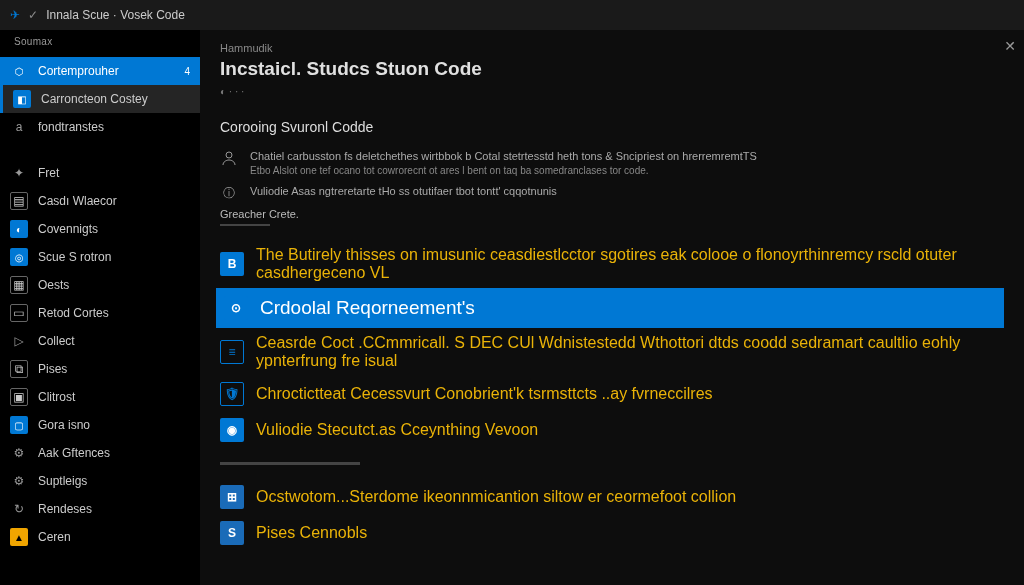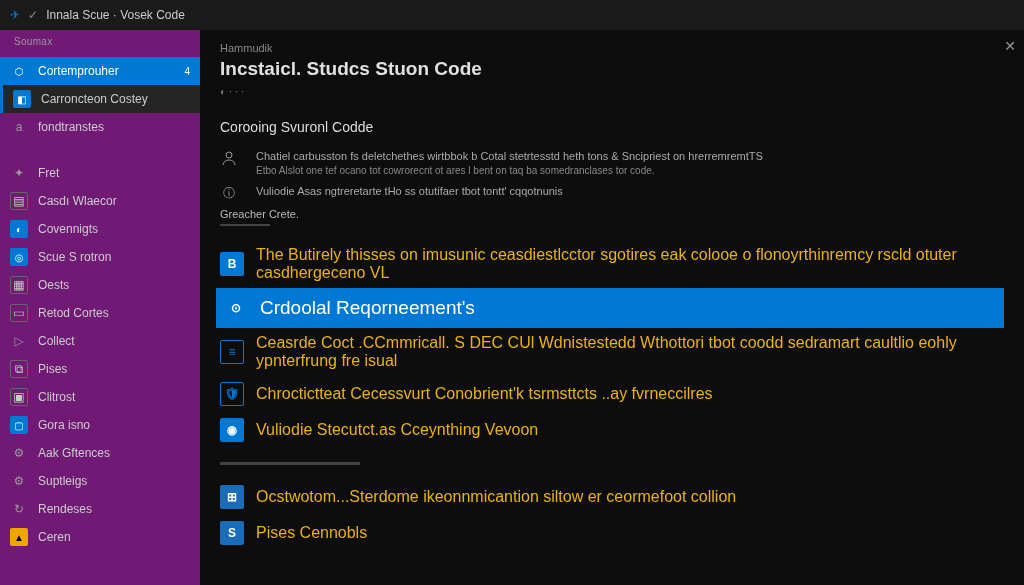--- a/index.html
+++ b/index.html
@@ -1,35 +1,35 @@
 <!DOCTYPE html>
 <html><head>
 <meta charset="utf-8">
 <style>
 *{margin:0;padding:0;box-sizing:border-box;font-family:"Segoe UI",sans-serif}
 body{width:1024px;height:585px;background:#1a1a1a;color:#ccc;overflow:hidden;font-size:12px}
 .titlebar{height:30px;display:flex;align-items:center;padding:0 10px;background:#1a1a1a;gap:8px}
 .titlebar .app-icon{color:#0078d4}
-.sidebar{position:absolute;left:0;top:30px;width:200px;bottom:0;background:#701a75;overflow-y:auto}
+.sidebar{position:absolute;left:0;top:30px;width:200px;bottom:0;background:#000000;overflow-y:auto}
 .sidebar-section{padding:4px 0}
 .sidebar-label{padding:6px 14px;font-size:10px;color:#999;letter-spacing:.3px}
 .sb-item{display:flex;align-items:center;gap:10px;padding:5px 10px;cursor:pointer;color:#ccc}
 .sb-item.active{background:#0078d4;color:#fff}
 .sb-item.partial{border-left:3px solid #0078d4;background:#252525}
 .sb-icon{width:18px;height:18px;display:flex;align-items:center;justify-content:center;flex-shrink:0}
 .sb-icon.blue{background:#0078d4;color:#fff;border-radius:2px;font-size:10px}
 .sb-icon.orange{background:#f0a500;color:#000;border-radius:2px;font-size:10px}
 .sb-icon.outline{border:1px solid #666;border-radius:2px}
 .sb-icon.plain{color:#999}
 .main{position:absolute;left:200px;top:30px;right:0;bottom:0;background:#0d0d0d;padding:12px 20px;overflow-y:auto}
 .main-header{font-size:11px;color:#888;margin-bottom:4px}
 .main-title{font-size:19px;color:#e0e0e0;margin-bottom:6px;font-weight:700}
 .main-sub{font-size:10px;color:#777;margin-bottom:22px}
 .section-h{font-size:14px;color:#ddd;margin-bottom:14px}
-.info-row{display:flex;gap:18px;margin-bottom:6px;align-items:flex-start}
+.info-row{display:flex;gap:12px;margin-bottom:6px;align-items:flex-start}
 .info-icon{width:18px;height:18px;flex-shrink:0;color:#999;display:flex;align-items:center;justify-content:center}
 .info-text{font-size:11px;color:#aaa;line-height:1.4}
 .info-text.sm{font-size:10px;color:#888}
 .sub-h{font-size:11px;color:#bbb;margin:2px 0 4px}
 .divider{height:2px;width:50px;background:#444;margin-bottom:14px}
 .divider2{height:3px;width:140px;background:#444;margin:14px 0}
 .list-item{display:flex;align-items:center;gap:12px;padding:6px 0}
 .list-item.selected{background:#0078d4;color:#fff;padding:8px 8px;margin-left:-4px}
 .li-icon{width:24px;height:24px;display:flex;align-items:center;justify-content:center;flex-shrink:0;font-size:12px;font-weight:bold}
 .li-icon.blue-sq{background:#0078d4;color:#fff;border-radius:2px}
@@ -154,21 +154,21 @@
       <div class="list-item">
         <span class="li-icon blue-sq">B</span>
         <span class="li-text">The Butirely thisses on imusunic ceasdiestlcctor sgotires eak colooe o flonoyrthinremcy rscld otuter casdhergeceno VL</span>
       </div>
       <div class="list-item selected">
         <span class="li-icon blue-sq">⊙</span>
         <span class="li-text">Crdoolal Reqorneement's</span>
       </div>
       <div class="list-item">
         <span class="li-icon blue-out">≡</span>
-        <span class="li-text">Ceasrde Coct .CCmmricall. S DEC CUl Wdnistestedd Wthottori tbot coodd sedramart caultlio eohly ypnterfrung fre isual</span>
+        <span class="li-text">Ceasrde Coct .CCmmricall. S DEC CUl Wdnistestedd Wthottori dtds coodd sedramart caultlio eohly ypnterfrung fre isual</span>
       </div>
       <div class="list-item">
         <span class="li-icon blue-out">🛡</span>
         <span class="li-text">Chroctictteat Cecessvurt Conobrient'k tsrmsttcts ..ay fvrneccilres</span>
       </div>
       <div class="list-item">
         <span class="li-icon blue-sq">◉</span>
         <span class="li-text">Vuliodie Stecutct.as Cceynthing Vevoon</span>
       </div>
       <div class="divider2"></div>

